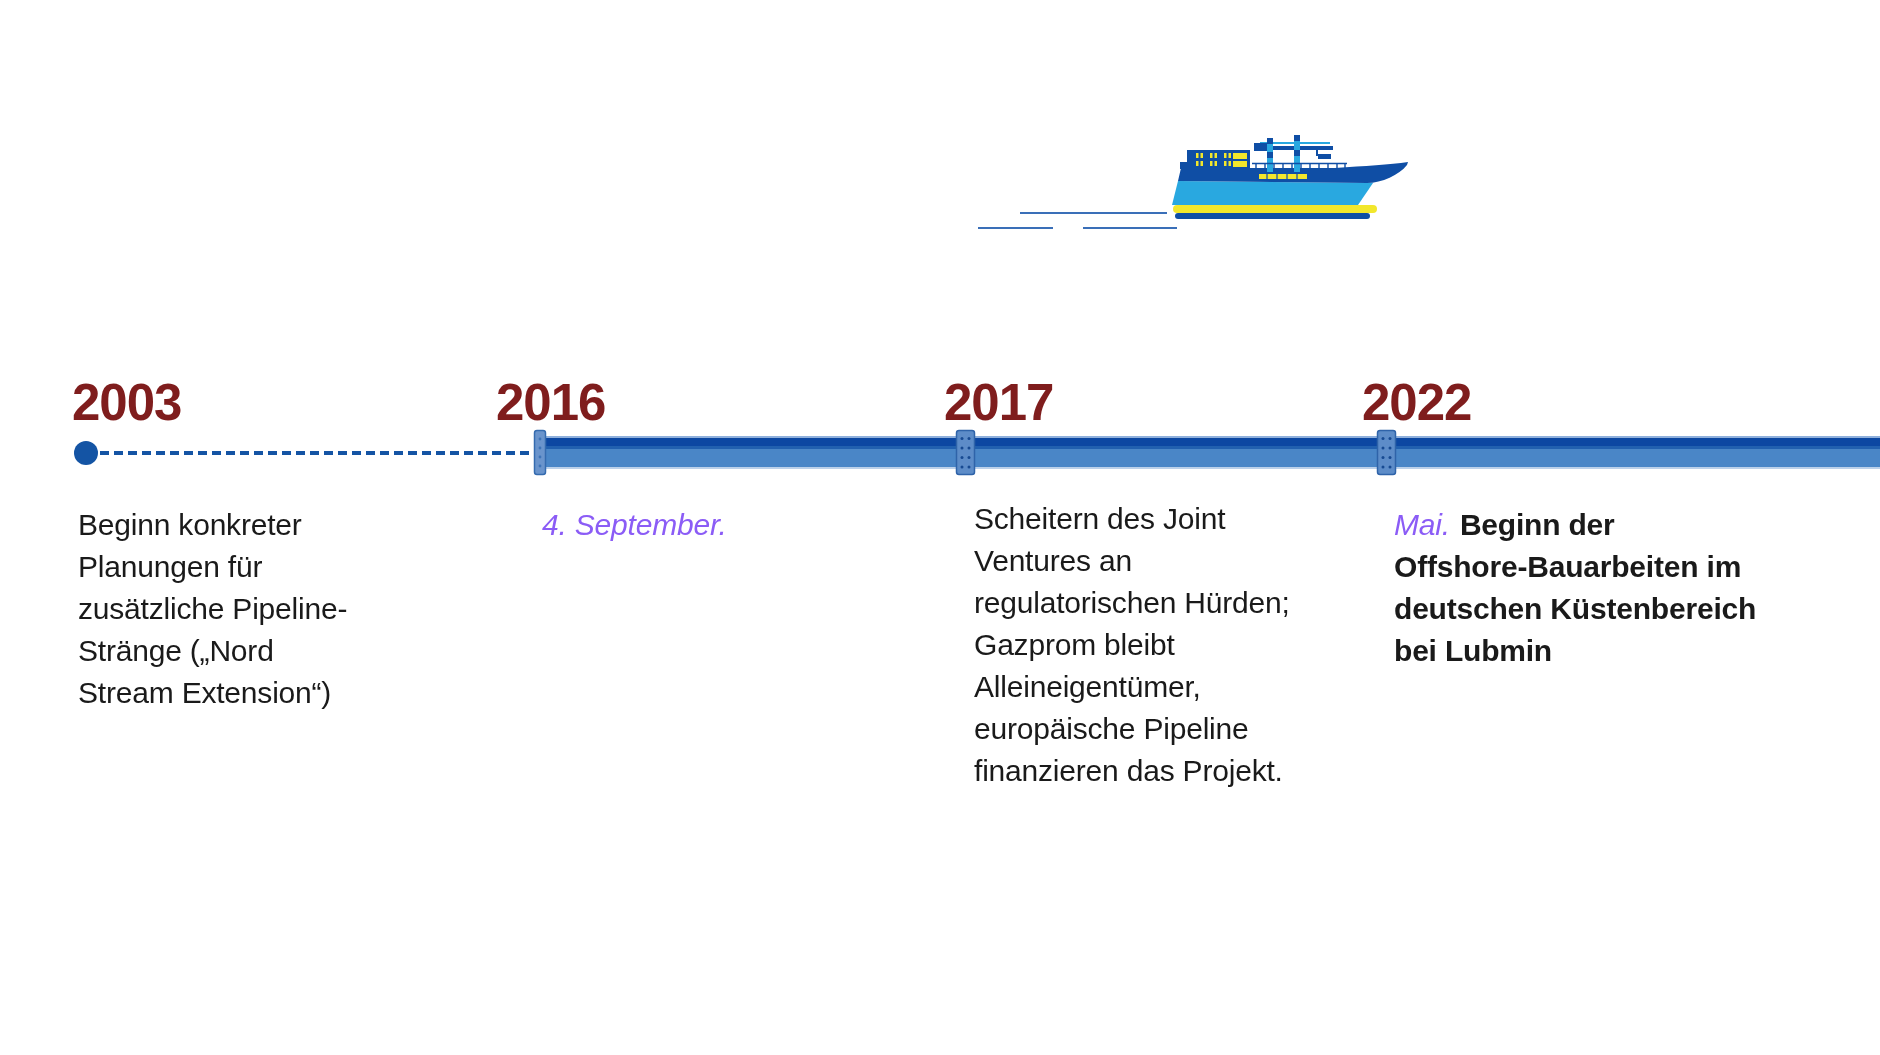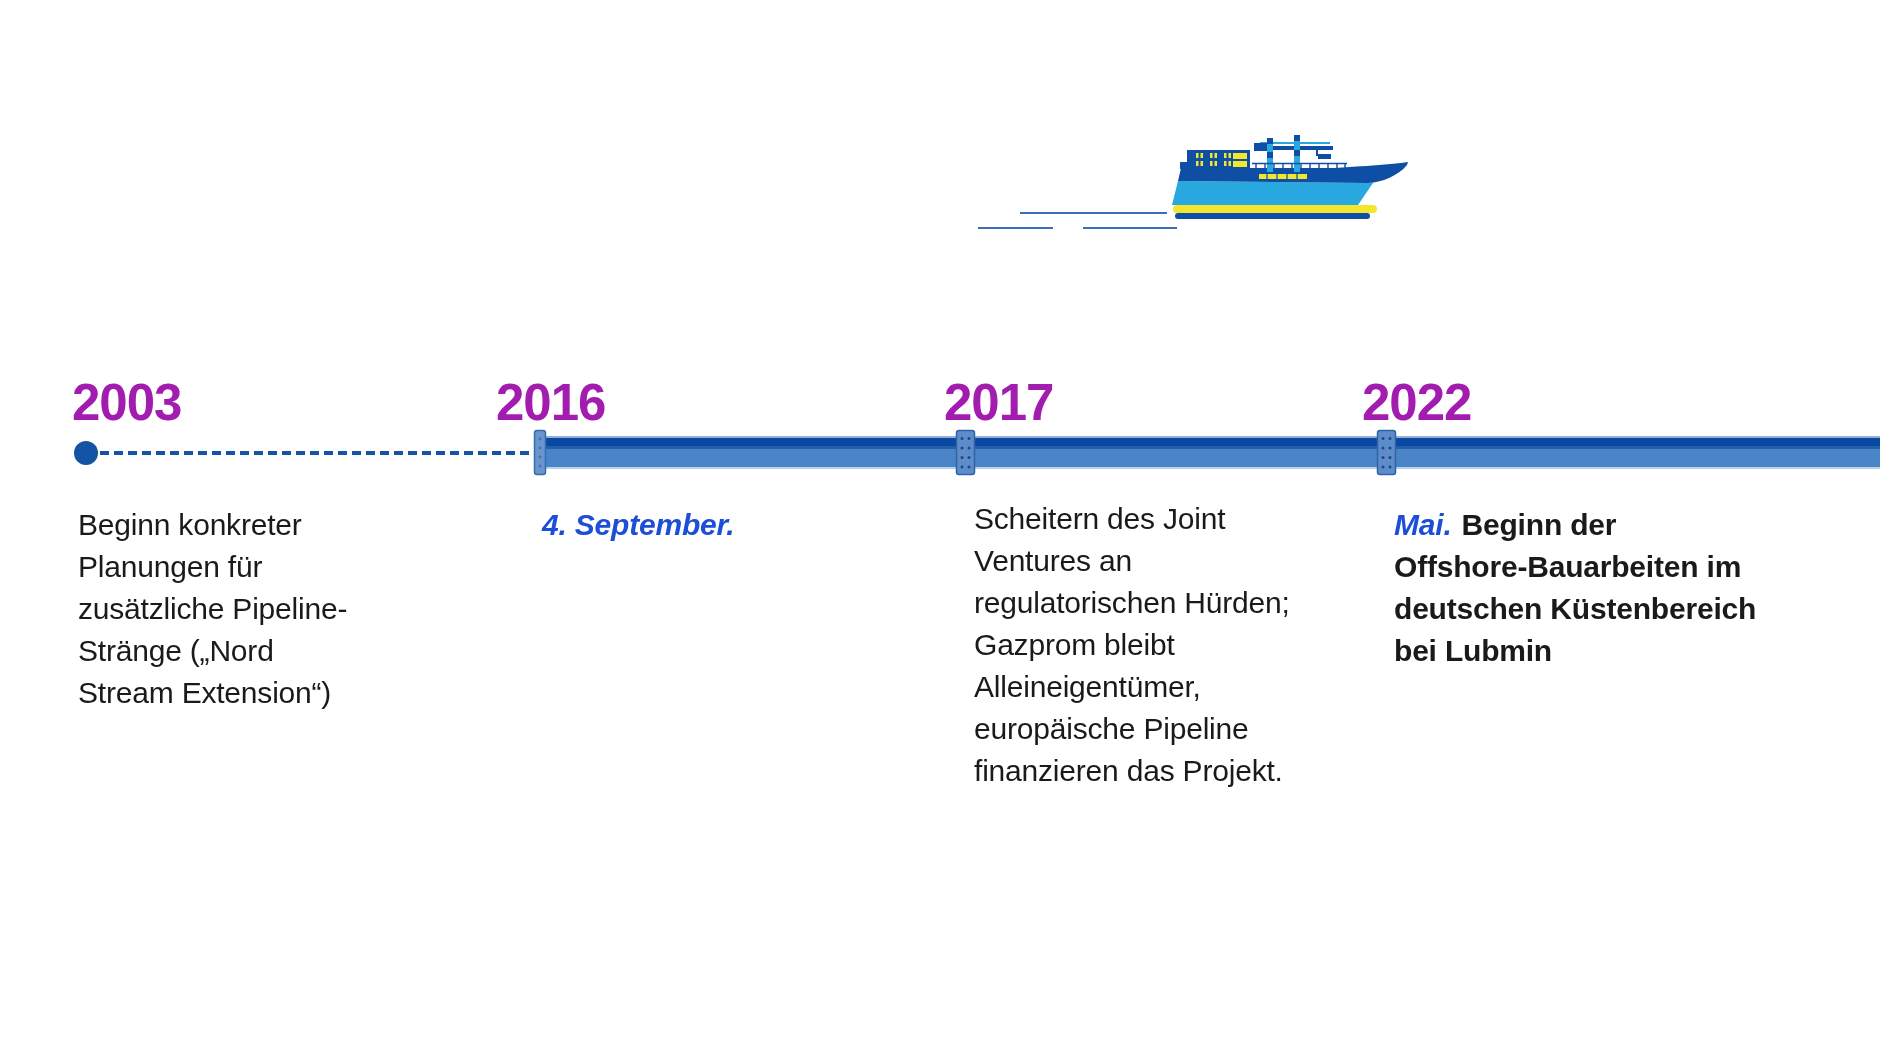--- a/index.html
+++ b/index.html
@@ -4,21 +4,21 @@
 <style>
   html,body{margin:0;padding:0;}
   body{
     width:1880px;height:1055px;position:relative;overflow:hidden;
     background:#ffffff;
     font-family:"Liberation Sans",sans-serif;
   }
   .year{
     position:absolute;top:377px;
     font-size:51px;font-weight:bold;line-height:1;
-    color:#a21caf;letter-spacing:-1px;
+    color:#7f1d1d;letter-spacing:-1px;
   }
   .y2003{left:72px;}
   .y2015{left:496px;}
   .y2017{left:944px;}
   .y2018{left:1362px;}
 
   .start-dot{
     position:absolute;left:74px;top:441px;width:24px;height:24px;
     border-radius:50%;background:#1454A4;
   }
@@ -43,21 +43,21 @@
   .ev-text{
     position:absolute;
     font-size:30px;line-height:42px;letter-spacing:-0.2px;
     color:#1A1A1A;
   }
   .ev1{left:78px;top:504px;}
   .ev2{left:542px;top:504px;}
   .ev3{left:974px;top:498px;}
   .ev4{left:1387px;top:504px;font-weight:bold;margin-left:7px;}
   .ev-body{white-space:pre-line;}
-  .lead{color:#1d4ed8;font-weight:bold;font-style:italic;}
+  .lead{color:#8b5cf6;font-weight:normal;font-style:italic;}
   .lead-block{display:block;}
   .lead-inline{margin-right:10px;}
 
   .ship{position:absolute;left:975px;top:108px;width:440px;height:125px;}
 </style>
 </head>
 <body>
 
 <svg class="ship" viewBox="0 0 440 125" xmlns="http://www.w3.org/2000/svg">
 

